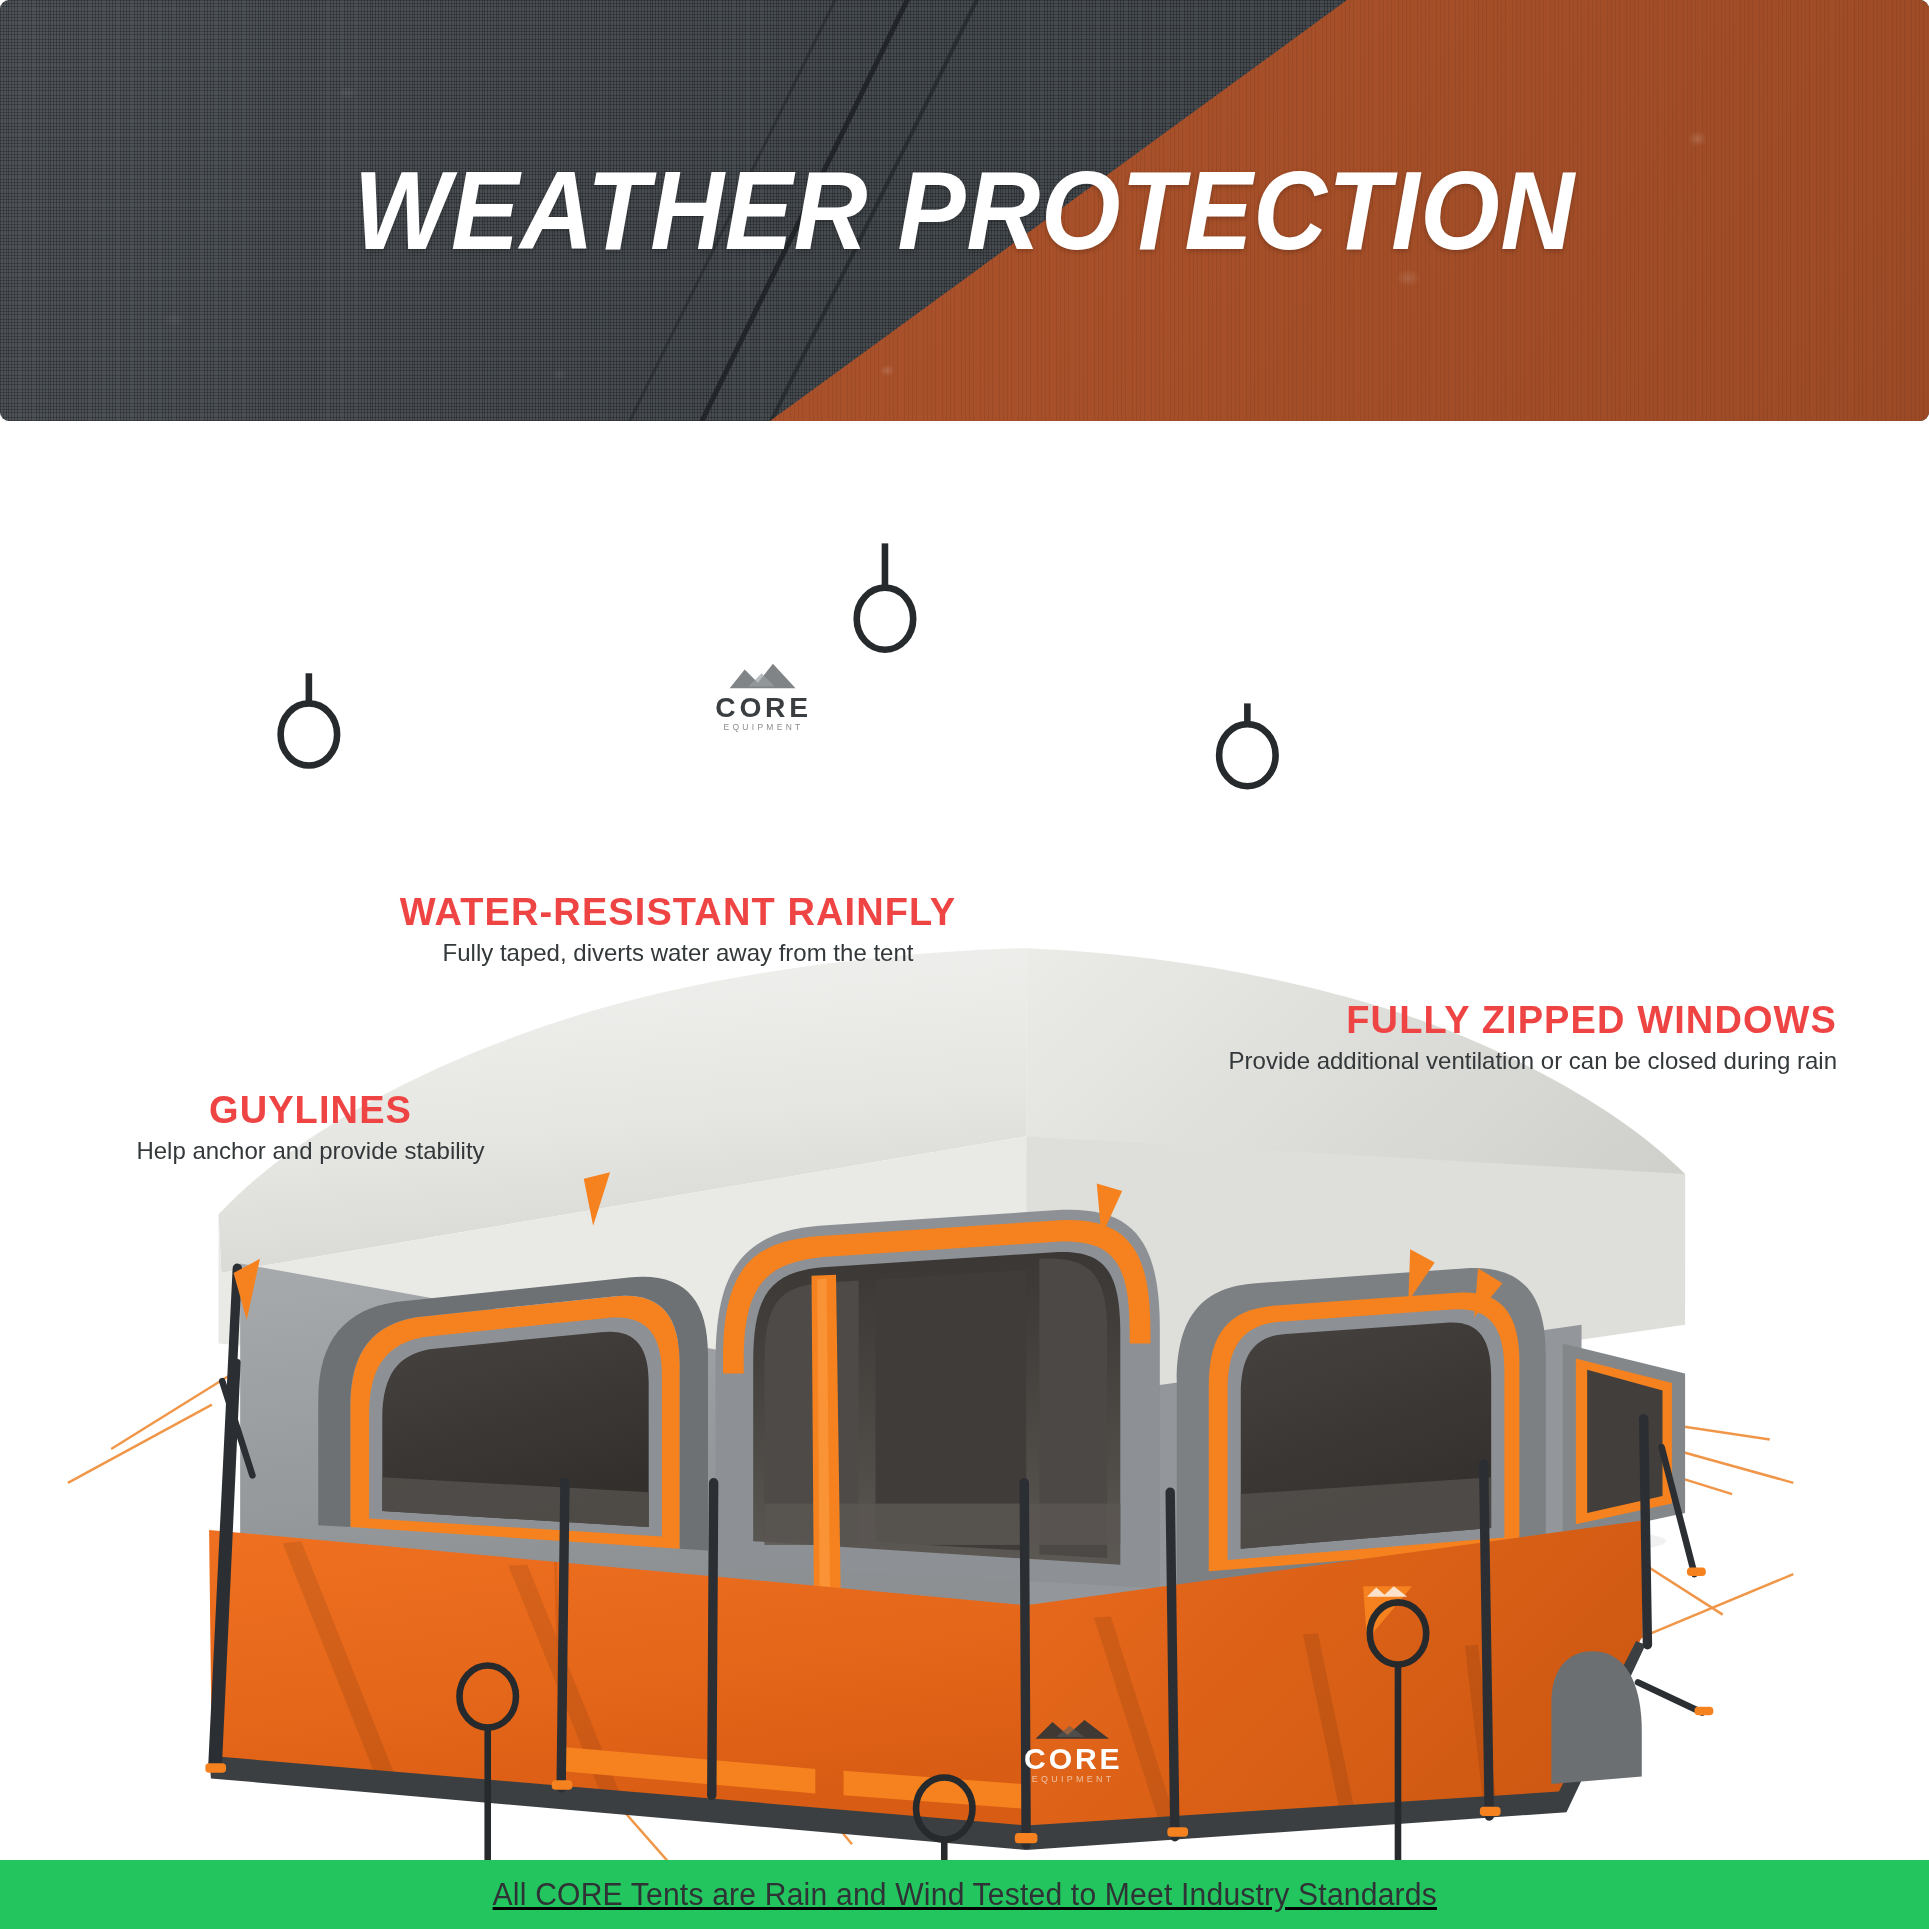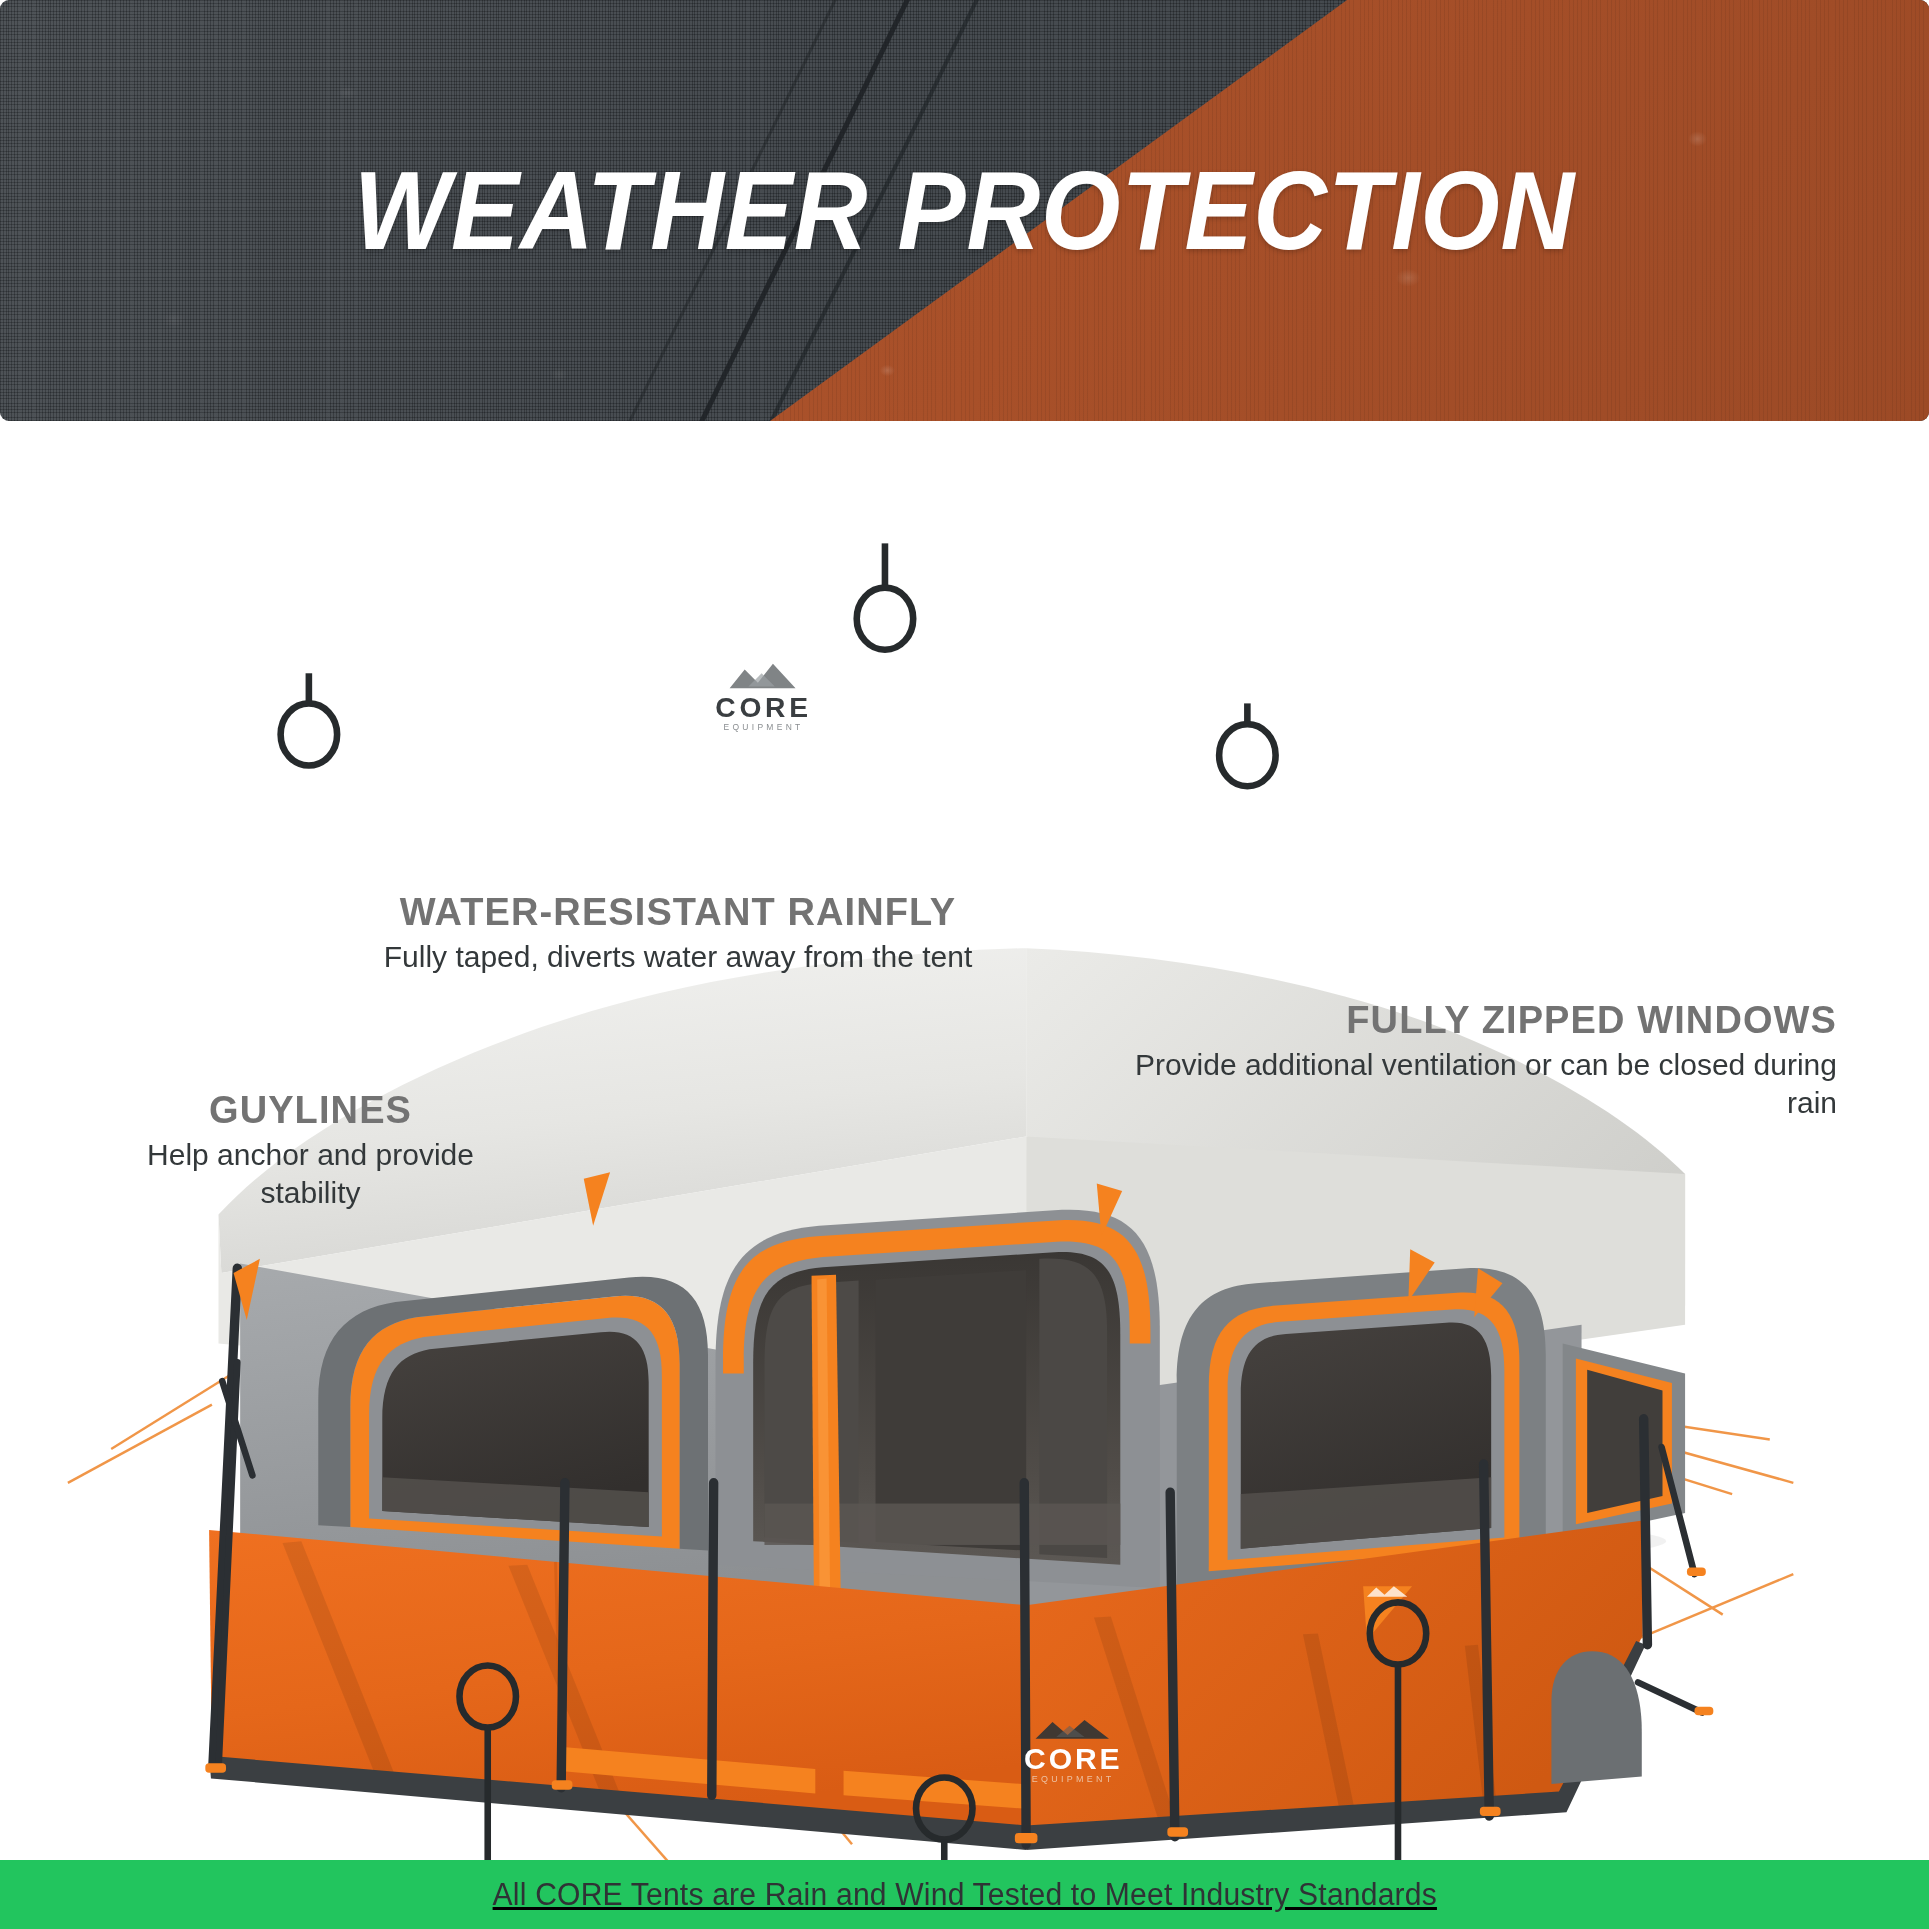--- a/index.html
+++ b/index.html
@@ -63,28 +63,28 @@
   }
 
   
   #stage { position:absolute; left:0; top:421px; width:1929px; height:1172px; background:#fff; }
   #tentsvg { position:absolute; left:0; top:0; width:1929px; height:1508px; }
 
   
   .callout { position:absolute; }
   .co-title {
     font-weight:bold;
-    color:#737373;
+    color:#ef4444;
     letter-spacing:1.1px;
     line-height:1.08;
     font-size:38px;
   }
   .co-desc {
     color:#33383a;
-    font-size:30px;
+    font-size:24px;
     line-height:1.26;
     margin-top:4.7px;
   }
 
   #co-rainfly  { left:311px; top:471px; width:734px; text-align:center; }
   #co-guylines { left:94px; top:669px; width:433px; text-align:center; }
   #co-windows  { left:1121px; top:579px; width:716px; text-align:right; }
 
   
   #footer {

